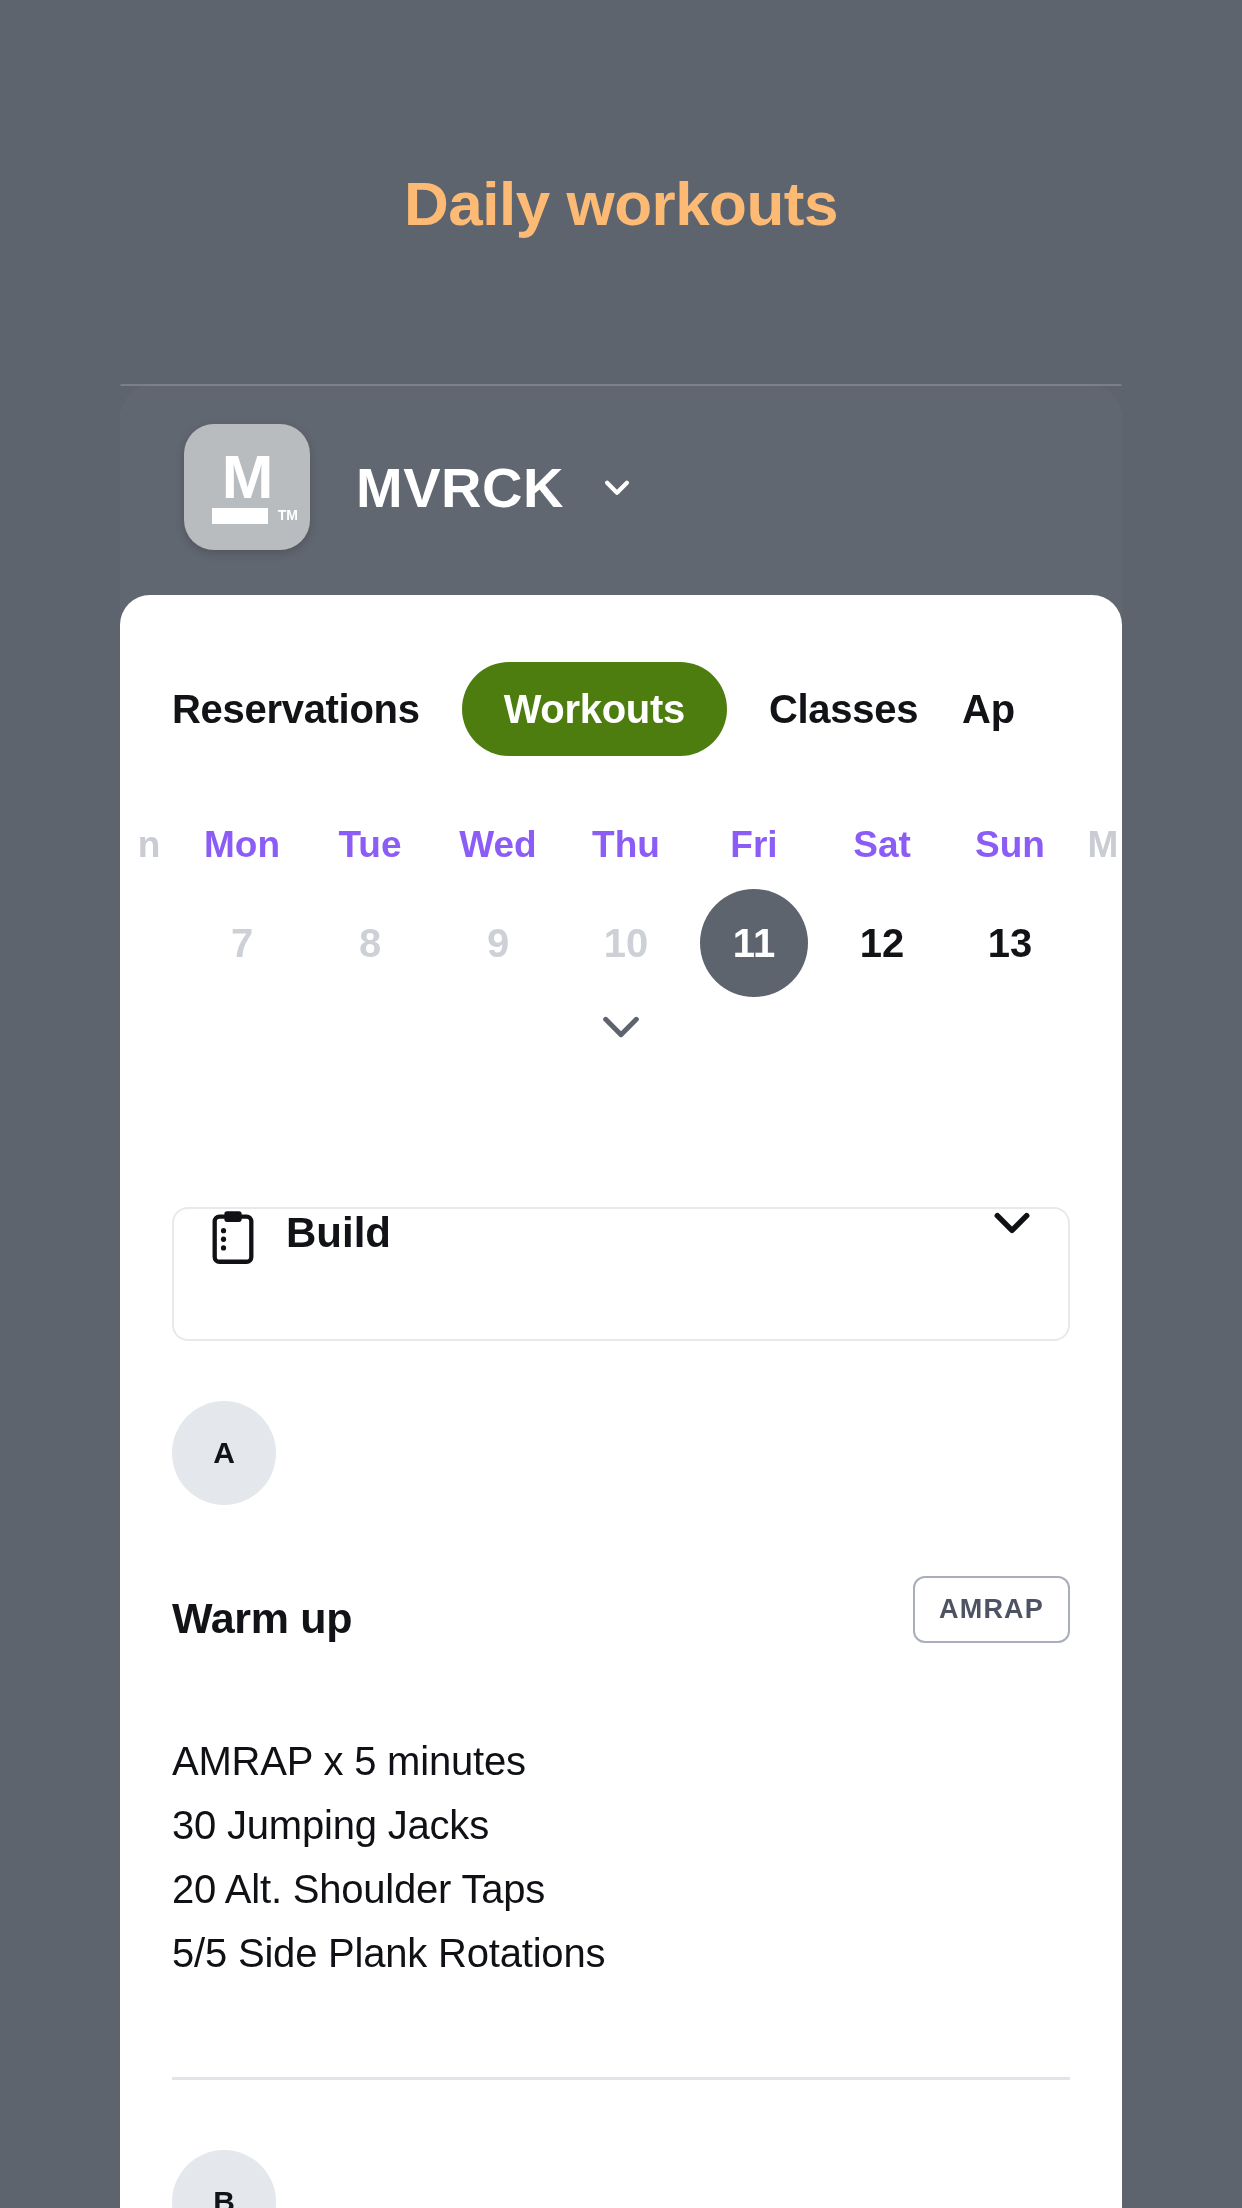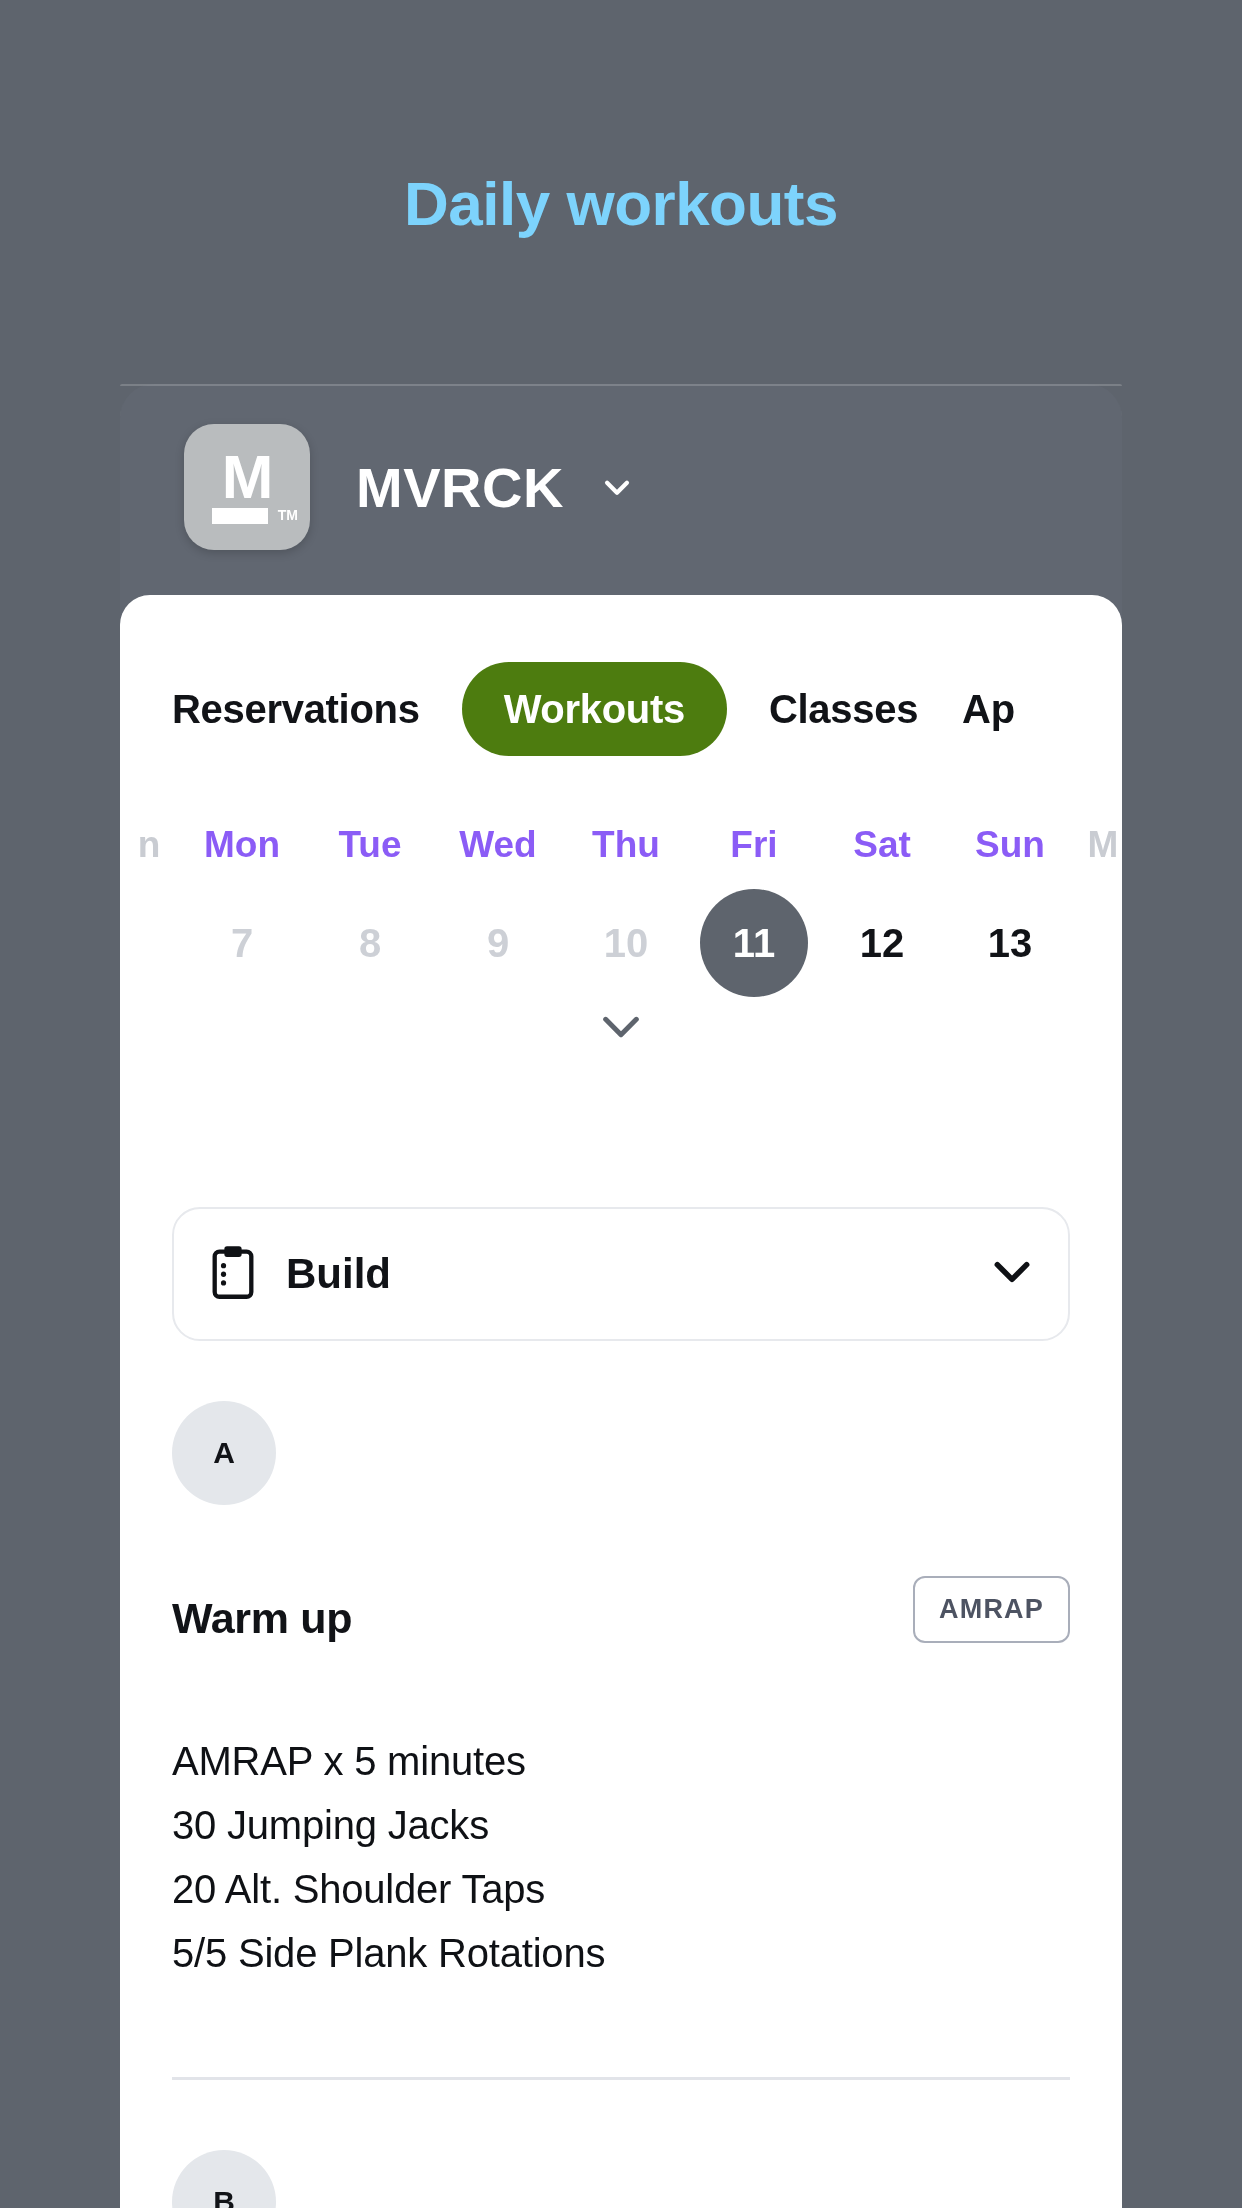--- a/index.html
+++ b/index.html
@@ -14,21 +14,21 @@
     position: relative;
   }
 
   
   .page-title {
     position: absolute;
     top: 168px;
     left: 0;
     width: 1242px;
     text-align: center;
-    color: #7dd3fc;
+    color: #fdba74;
     font-size: 62px;
     font-weight: 700;
     letter-spacing: -0.5px;
     line-height: 72px;
   }
 
   
   .app-frame {
     position: absolute;
     left: 120px;
@@ -205,23 +205,23 @@
   }
 
   
   .build-select {
     position: absolute;
     top: 612px;
     left: 52px;
     width: 898px;
     height: 134px;
     border: 2px solid #e7e9ed;
-    border-radius: 28px;
-    display: flex;
-    align-items: center;
+    border-radius: 16px;
+    display: flex;
+    align-items: flex-start;
     padding: 0 34px;
     background: #ffffff;
   }
   .build-label {
     margin-left: 28px;
     font-size: 42px;
     font-weight: 700;
     color: #111317;
     flex: 1 1 auto;
   }

